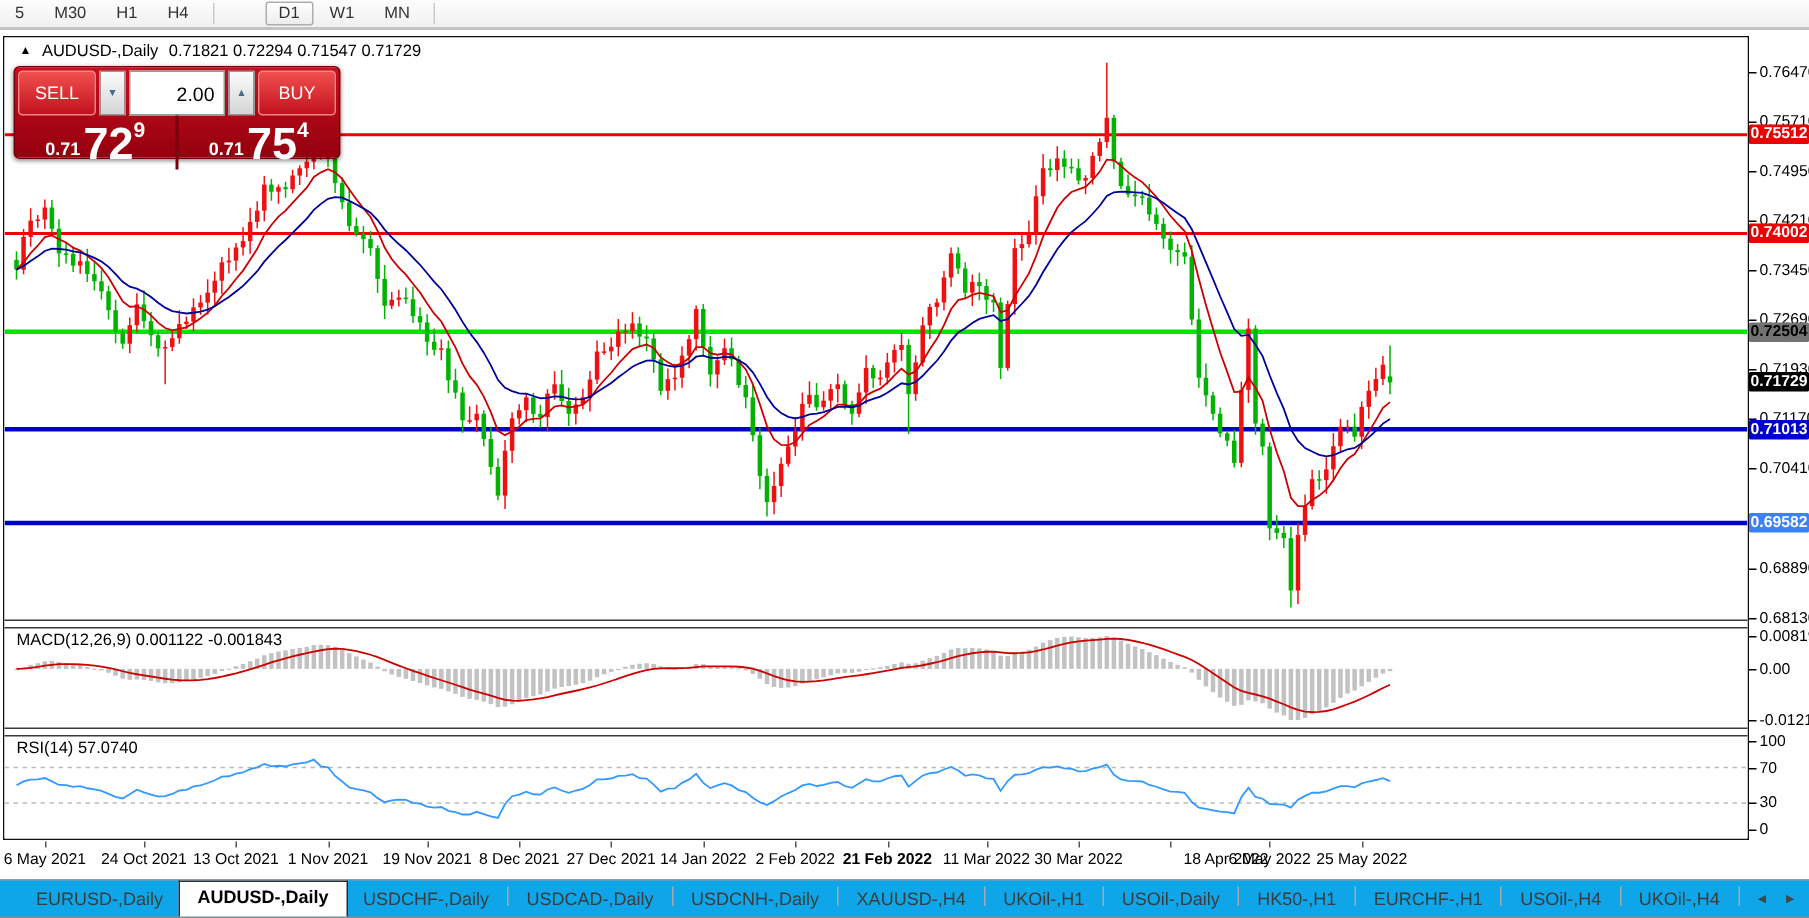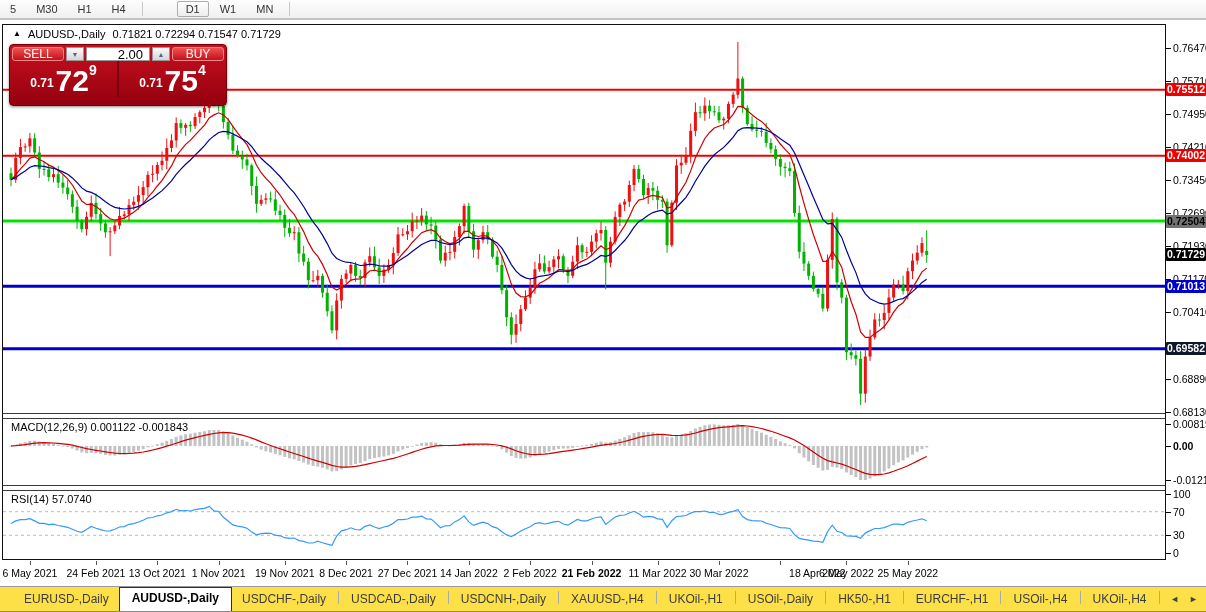--- a/index.html
+++ b/index.html
@@ -15,41 +15,41 @@
   #panel-main{height:388px;border-bottom:1px solid #3a3a3a;}
   .gap{height:4px;background:#fff;}
   #panel-macd{height:66px;border-top:1px solid #3a3a3a;border-bottom:1px solid #3a3a3a;}
   #panel-rsi{height:68px;border-top:1px solid #3a3a3a;}
   .panel-label{position:absolute;left:8px;top:2px;font-size:11px;color:#000;z-index:5;}
   .chart-title{position:absolute;left:10px;top:3px;font-size:11px;color:#000;display:flex;align-items:center;gap:7px;z-index:6;}
   .oct-icon{font-size:8px;line-height:10px;color:#000;}
   svg{position:absolute;left:0;top:0;}
   
   .quote{position:absolute;left:6px;top:19px;width:218px;height:62px;background:linear-gradient(#c8101f,#94000e);border:1px solid #6d0009;border-radius:4px;box-shadow:0 1px 3px rgba(0,0,0,.45);z-index:7;color:#fff;box-sizing:border-box;}
-  .quote-top{display:flex;height:16px;padding:2px 2px 0 2px;gap:2px;box-sizing:border-box;justify-content:center;}
+  .quote-top{display:flex;height:32px;padding:2px 2px 0 2px;gap:2px;box-sizing:border-box;justify-content:center;}
   .qbtn{flex:0 0 50px;background:linear-gradient(#f0504e,#c3111f);border:1px solid #e88;border-radius:3px;font-size:12px;display:flex;align-items:center;justify-content:center;color:#fff;}
   .spin-btn{flex:0 0 16px;background:linear-gradient(#fbfbfb,#d5d5d5);border:1px solid #979797;color:#4a6a8a;font-size:7px;display:flex;align-items:center;justify-content:center;}
   .vol{flex:1;background:#fff;border:1px solid #979797;color:#000;font-size:13px;display:flex;align-items:center;justify-content:flex-end;padding-right:6px;}
   .quote-bottom{display:flex;height:36px;}
   .qprice{flex:1;display:flex;align-items:flex-end;justify-content:center;padding-bottom:3px;}
   .qprice.sellp{border-right:2px solid #7a000d;}
   .qp-prefix{font-size:12px;font-weight:bold;margin:0 2px 4px 0;}
   .qp-big{font-size:30px;font-weight:bold;line-height:26px;}
   .qp-sup{font-size:14px;font-weight:bold;align-self:flex-start;margin-top:1px;}
   
   .price-axis{position:absolute;left:1166px;top:24px;width:40px;height:562px;background:#fff;}
   .ptick{position:absolute;left:0;width:5px;height:1px;background:#000;}
   .plabel{position:absolute;left:7px;font-size:10.5px;white-space:nowrap;color:#000;}
   .badge{position:absolute;left:0;width:40px;height:13px;font-size:10.5px;font-weight:bold;line-height:13px;text-align:center;border-radius:1px;}
   
   .date-strip{position:absolute;left:0;top:560px;width:1166px;height:26px;background:#fff;font-size:10.5px;color:#000;}
   .dtick{position:absolute;top:1px;width:1px;height:4px;background:#555;}
   .dlabel{position:absolute;top:7px;transform:translateX(-50%);white-space:nowrap;}
   
-  .tabbar{position:absolute;left:0;top:586px;width:1206px;height:26px;background:#fde047;border-top:1px solid #9a9a9a;border-bottom:1px solid #8a8a8a;display:flex;align-items:flex-end;padding-left:14px;box-sizing:border-box;font-size:12px;color:#3c3c3c;}
+  .tabbar{position:absolute;left:0;top:586px;width:1206px;height:26px;background:#0ea5e9;border-top:1px solid #9a9a9a;border-bottom:1px solid #8a8a8a;display:flex;align-items:flex-end;padding-left:14px;box-sizing:border-box;font-size:12px;color:#3c3c3c;}
   .tab{padding:3px 10px 5px;white-space:nowrap;}
   .tab.active{background:#fff;border:1px solid #2e2e2e;border-bottom:none;font-weight:bold;color:#000;padding:3px 12px 6px;}
   .tabsep{width:1px;height:13px;background:#aaa;margin:0 2px 7px;}
   .tab-arrows{position:absolute;right:8px;bottom:7px;font-size:9px;color:#444;}
   .tab-arrows span{margin-left:10px;}
 </style>
 </head>
 <body>
 
 <div id="root">
@@ -736,41 +736,41 @@
       <div class="plabel" style="top: 315.659px;">0.69650</div>
       <div class="ptick" style="top: 354.83px;"></div>
       <div class="plabel" style="top: 348.83px;">0.68890</div>
       <div class="ptick" style="top: 388px;"></div>
       <div class="plabel" style="top: 382px;">0.68130</div>
       <div class="badge" style="top: 59.312px; background: rgb(238, 0, 0); color: rgb(255, 255, 255);">0.75512</div>
       <div class="badge" style="top: 125.216px; background: rgb(238, 0, 0); color: rgb(255, 255, 255);">0.74002</div>
       <div class="badge" style="top: 190.596px; background: #737373; color: rgb(0, 0, 0);">0.72504</div>
       <div class="badge" style="top: 224.421px; background: rgb(0, 0, 0); color: rgb(255, 255, 255);">0.71729</div>
       <div class="badge" style="top: 255.671px; background: rgb(0, 0, 205); color: rgb(255, 255, 255);">0.71013</div>
-      <div class="badge" style="top: 318.127px; background: #0f172a; color: rgb(255, 255, 255);">0.69582</div>
+      <div class="badge" style="top: 318.127px; background: #3b82f6; color: rgb(255, 255, 255);">0.69582</div>
       <div class="ptick" style="top: 400px;"></div>
       <div class="plabel" style="top: 394px;">0.008197</div>
       <div class="ptick" style="top: 421.932px;"></div>
-      <div class="plabel" style="top: 415.932px; font-weight: bold;">0.00</div>
+      <div class="plabel" style="top: 415.932px;">0.00</div>
       <div class="ptick" style="top: 456px;"></div>
       <div class="plabel" style="top: 450px;">-0.01212</div>
       <div class="ptick" style="top: 470px;"></div>
       <div class="plabel" style="top: 464px;">100</div>
       <div class="ptick" style="top: 487.7px;"></div>
       <div class="plabel" style="top: 481.7px;">70</div>
       <div class="ptick" style="top: 511.3px;"></div>
       <div class="plabel" style="top: 505.3px;">30</div>
       <div class="ptick" style="top: 529px;"></div>
       <div class="plabel" style="top: 523px;">0</div>
     </div>
   <div class="date-strip">
       <div class="dtick" style="left: 29.88px;"></div>
       <div class="dlabel" style="left: 29.88px;">6 May 2021</div>
       <div class="dtick" style="left: 95.96px;"></div>
-      <div class="dlabel" style="left: 95.96px;">24 Feb 2021</div>
+      <div class="dlabel" style="left: 95.96px;">24 Oct 2021</div>
       <div class="dtick" style="left: 157.32px;"></div>
       <div class="dlabel" style="left: 157.32px;">13 Oct 2021</div>
       <div class="dtick" style="left: 218.68px;"></div>
       <div class="dlabel" style="left: 218.68px;">1 Nov 2021</div>
       <div class="dtick" style="left: 284.76px;"></div>
       <div class="dlabel" style="left: 284.76px;">19 Nov 2021</div>
       <div class="dtick" style="left: 346.12px;"></div>
       <div class="dlabel" style="left: 346.12px;">8 Dec 2021</div>
       <div class="dtick" style="left: 407.48px;"></div>
       <div class="dlabel" style="left: 407.48px;">27 Dec 2021</div>

